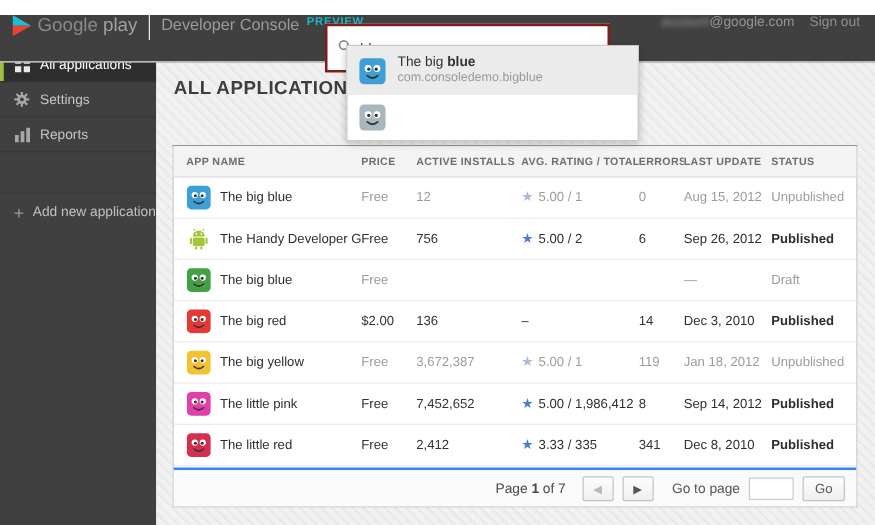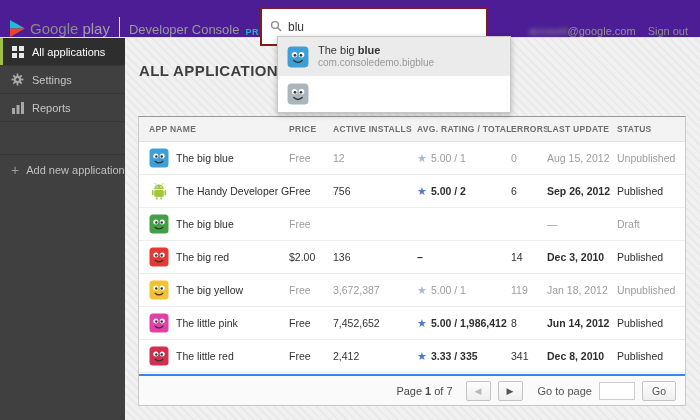--- a/index.html
+++ b/index.html
@@ -2,22 +2,22 @@
 <html><head>
 <meta charset="utf-8">
 <style>
   *{box-sizing:border-box;margin:0;padding:0}
   html,body{width:700px;height:420px;overflow:hidden}
   body{font-family:"Liberation Sans","DejaVu Sans",sans-serif;background:#fff;position:relative;
        --accent-green:#9fc043;--preview-teal:#1cb7c4;--star-blue:#4f7bd0;--star-muted:#a9bada}
   .screen{position:absolute;inset:0}
 
   
-  header{position:absolute;top:0;left:0;right:0;height:38px;background:#4c1d95;border-bottom:1px solid #e2e2e2;
-         display:flex;align-items:flex-end;z-index:10}
+  header{position:absolute;top:12px;left:0;right:0;height:38px;background:#404040;border-bottom:1px solid #e2e2e2;
+         display:flex;align-items:flex-start;z-index:10}
   .logo{display:flex;align-items:center;gap:5px;padding:0 9px 0 10px;cursor:pointer}
   .logo svg{display:block}
   .logo-google{font-size:15px;color:#8a8a8a}
   .logo-play{font-size:15px;color:#a0a0a0;margin-left:-1px}
   .vdiv{width:1px;height:20px;background:#e5e5e5}
   .console-title{font-size:13px;color:#9a9a9a;margin-left:9px}
   .preview{font-size:9px;color:var(--preview-teal);font-weight:bold;margin-left:6px;letter-spacing:.6px}
   .searchbox{position:absolute;left:260px;top:7px;width:228px;height:39px;border:2px solid #7f1d1d;
              background:#fff;display:flex;align-items:center;padding-left:8px;gap:6px}
   .searchbox input{border:none;outline:none;font-size:12px;color:#333;width:175px;background:transparent;
@@ -65,22 +65,22 @@
   .c-installs{flex:0 0 84px}
   .c-rating{flex:0 0 94px;display:flex;align-items:center;gap:4px}
   .c-errors{flex:0 0 36px}
   .c-update{flex:0 0 70px}
   .c-status{flex:1 1 auto}
   .app-icon svg{display:block}
   .app-name{color:#2e2e2e;cursor:pointer;text-decoration:none}
   .star{font-size:11px;line-height:1;color:var(--star-blue)}
   .muted .star{color:var(--star-muted)}
   .muted .cell:not(.c-name){color:#9c9c9c}
-  .trow:not(.muted) .c-update,.trow:not(.muted) .rating-text{font-weight:bold;color:#2e2e2e}
-  .status-published{font-weight:normal;color:#2e2e2e}
+  .trow:not(.muted) .c-update,.trow:not(.muted) .rating-text{font-weight:normal;color:#2e2e2e}
+  .status-published{font-weight:bold;color:#2e2e2e}
   .status-unpublished,.status-draft{color:#9c9c9c;font-weight:normal}
 
   
   .tfoot{flex:0 0 31px;display:flex;align-items:center;justify-content:flex-end;gap:7px;background:#fafafa;
          border-top:2px solid #3b82f6;padding:0 9px;font-size:11px;color:#4a4a4a}
   .pg-text{display:flex;gap:3px;margin-right:6px}
   .pg-btn{width:25px;height:20px;border:1px solid #c3c3c3;border-radius:2px;
           background:linear-gradient(#fdfdfd,#efefef);font-size:9px;display:flex;align-items:center;
           justify-content:center;cursor:pointer;color:#555;padding:0}
   .pg-btn.prev{color:#b9b9b9}
@@ -351,21 +351,21 @@
               </span>
       <a class="app-name">The little pink</a>
     </span>
     <span class="cell c-price">Free</span>
     <span class="cell c-installs">7,452,652</span>
     <span class="cell c-rating">
               <span class="star">★</span>
               <span class="rating-text">5.00 / 1,986,412</span>
             </span>
     <span class="cell c-errors">8</span>
-    <span class="cell c-update">Jun 14, 2012</span>
+    <span class="cell c-update">Sep 14, 2012</span>
     <span class="cell c-status status-published">Published</span>
   </div>
           <div class="trow">
     <span class="cell c-name">
       <span class="app-icon">
                 <svg width="20" height="20" viewBox="0 0 20 20">
     <rect x="0.5" y="0.5" width="19" height="19" rx="3.5" fill="#d32f4f"></rect>
     <circle cx="6.8" cy="8" r="2.5" fill="#fff"></circle>
                   <circle cx="13.2" cy="8" r="2.5" fill="#fff"></circle>
     <circle cx="7.3" cy="8.5" r="1.2" fill="#333"></circle>

